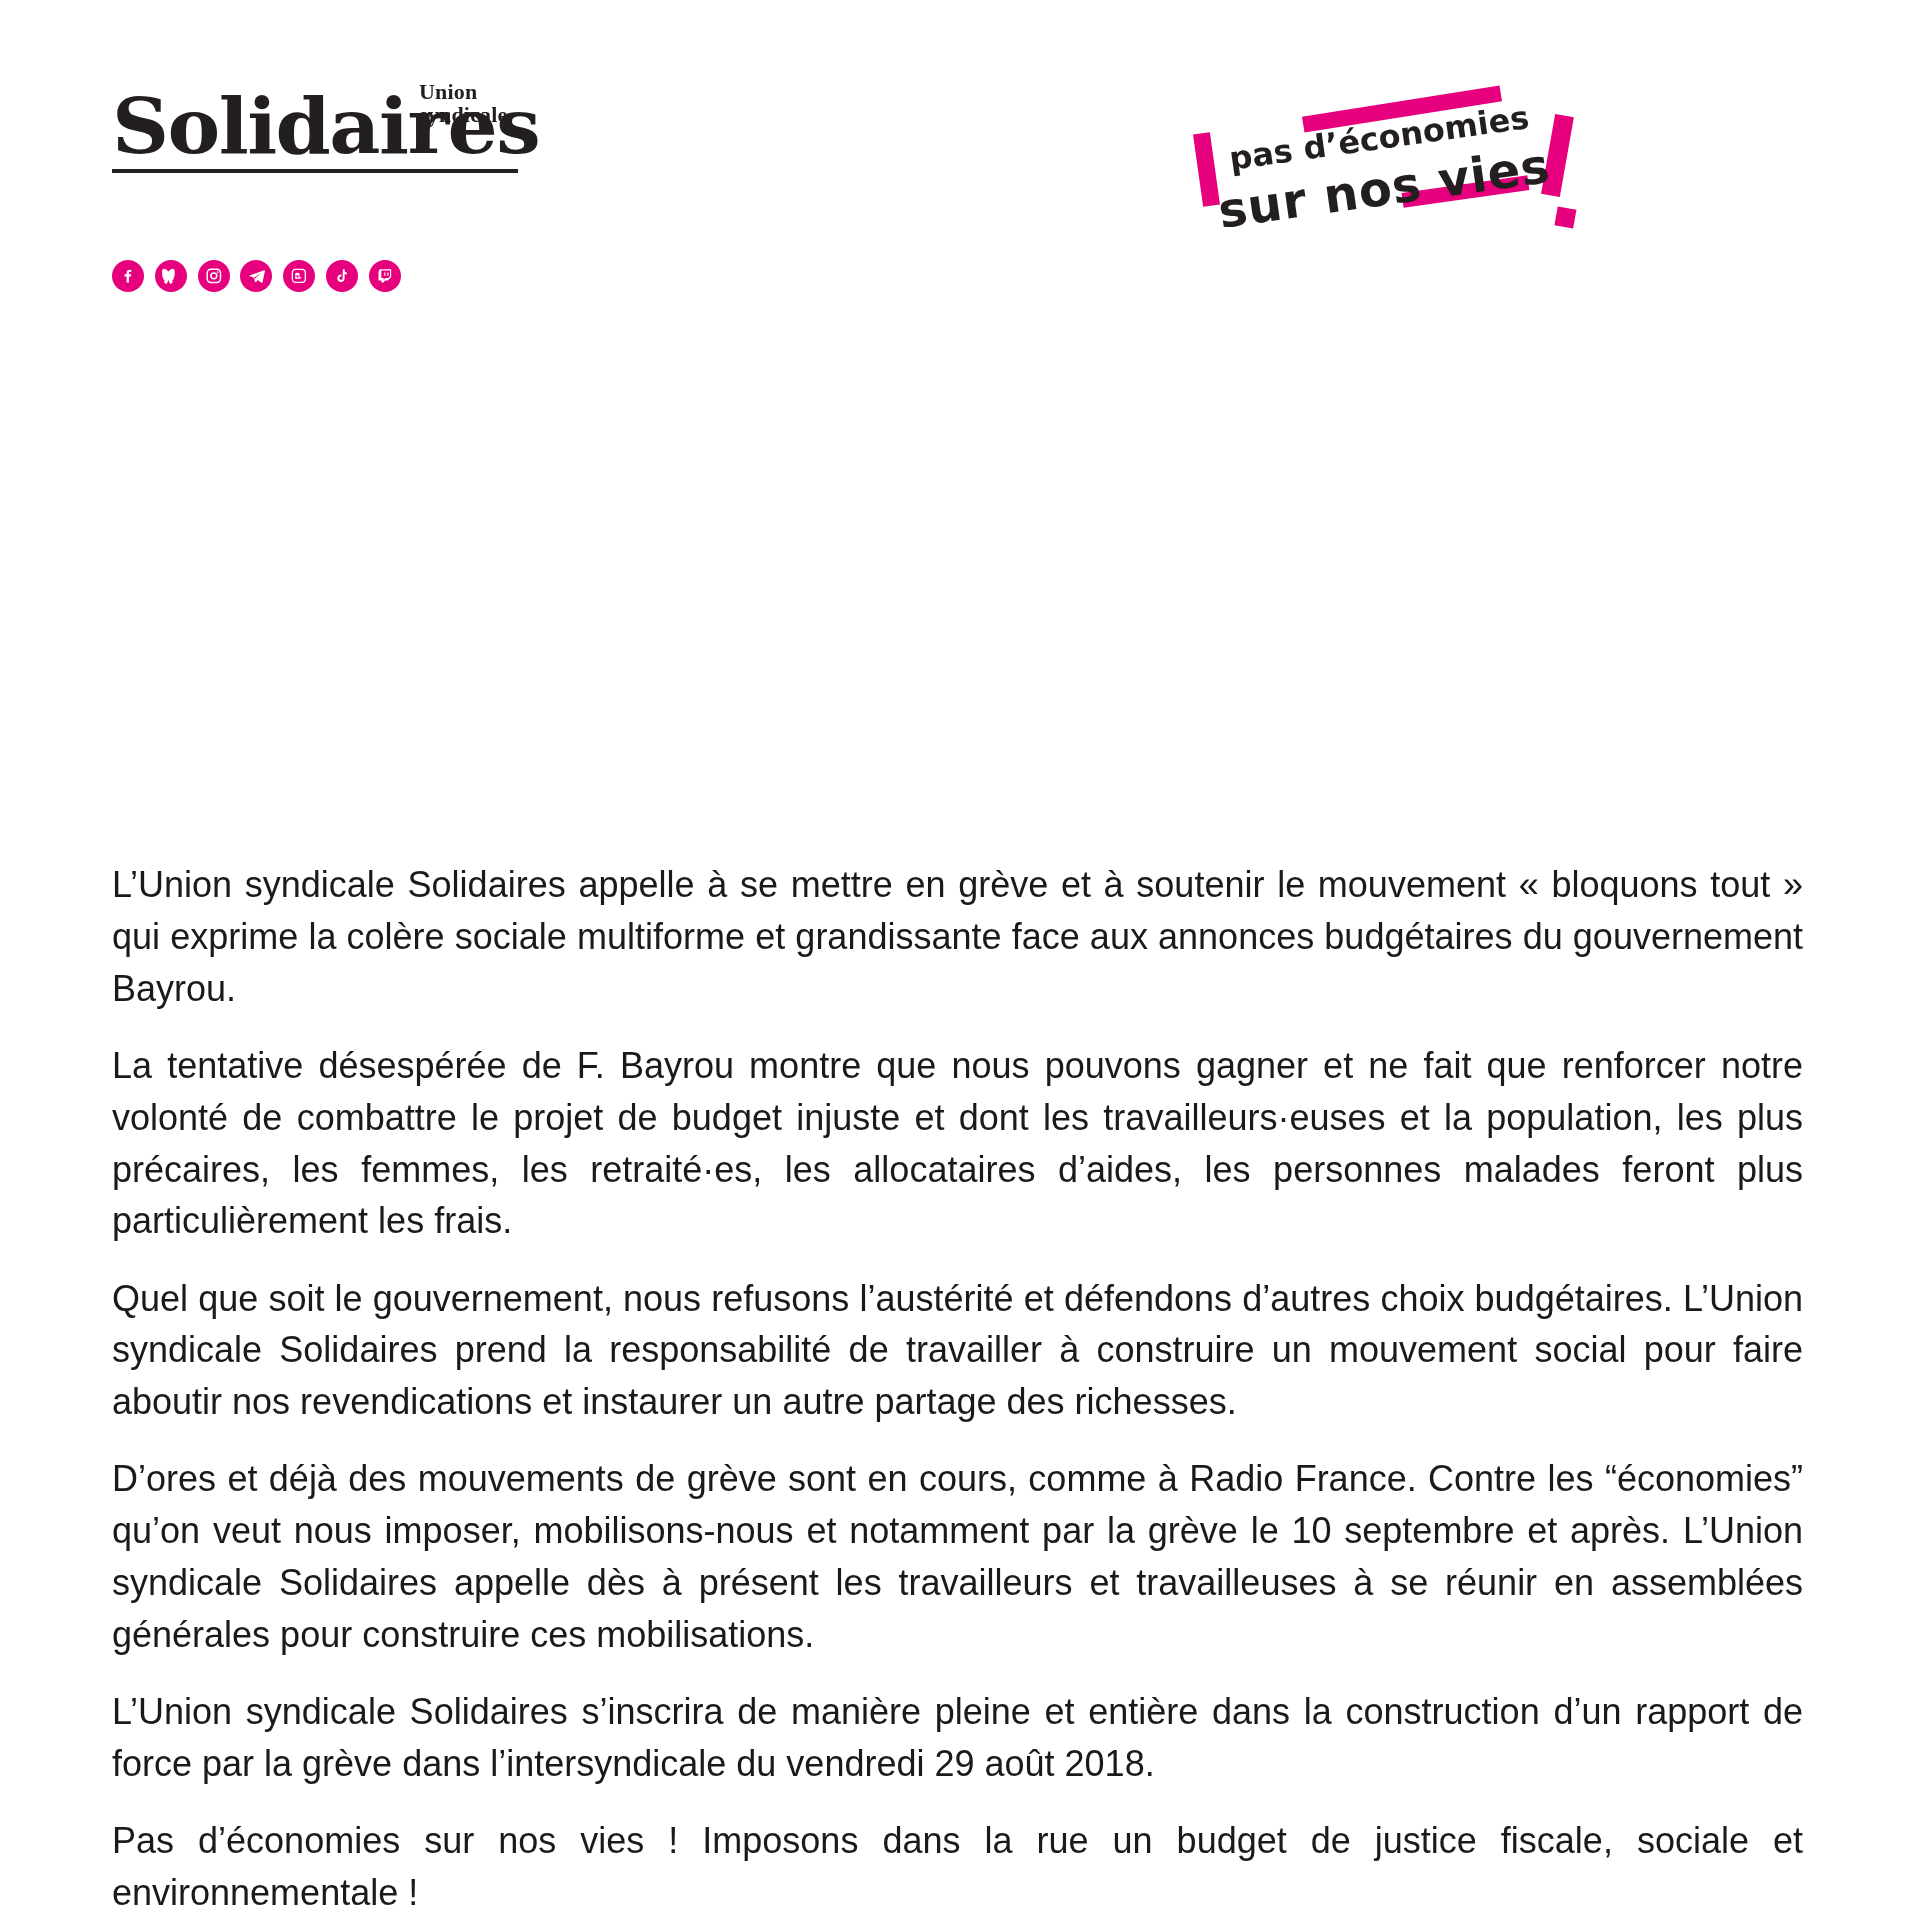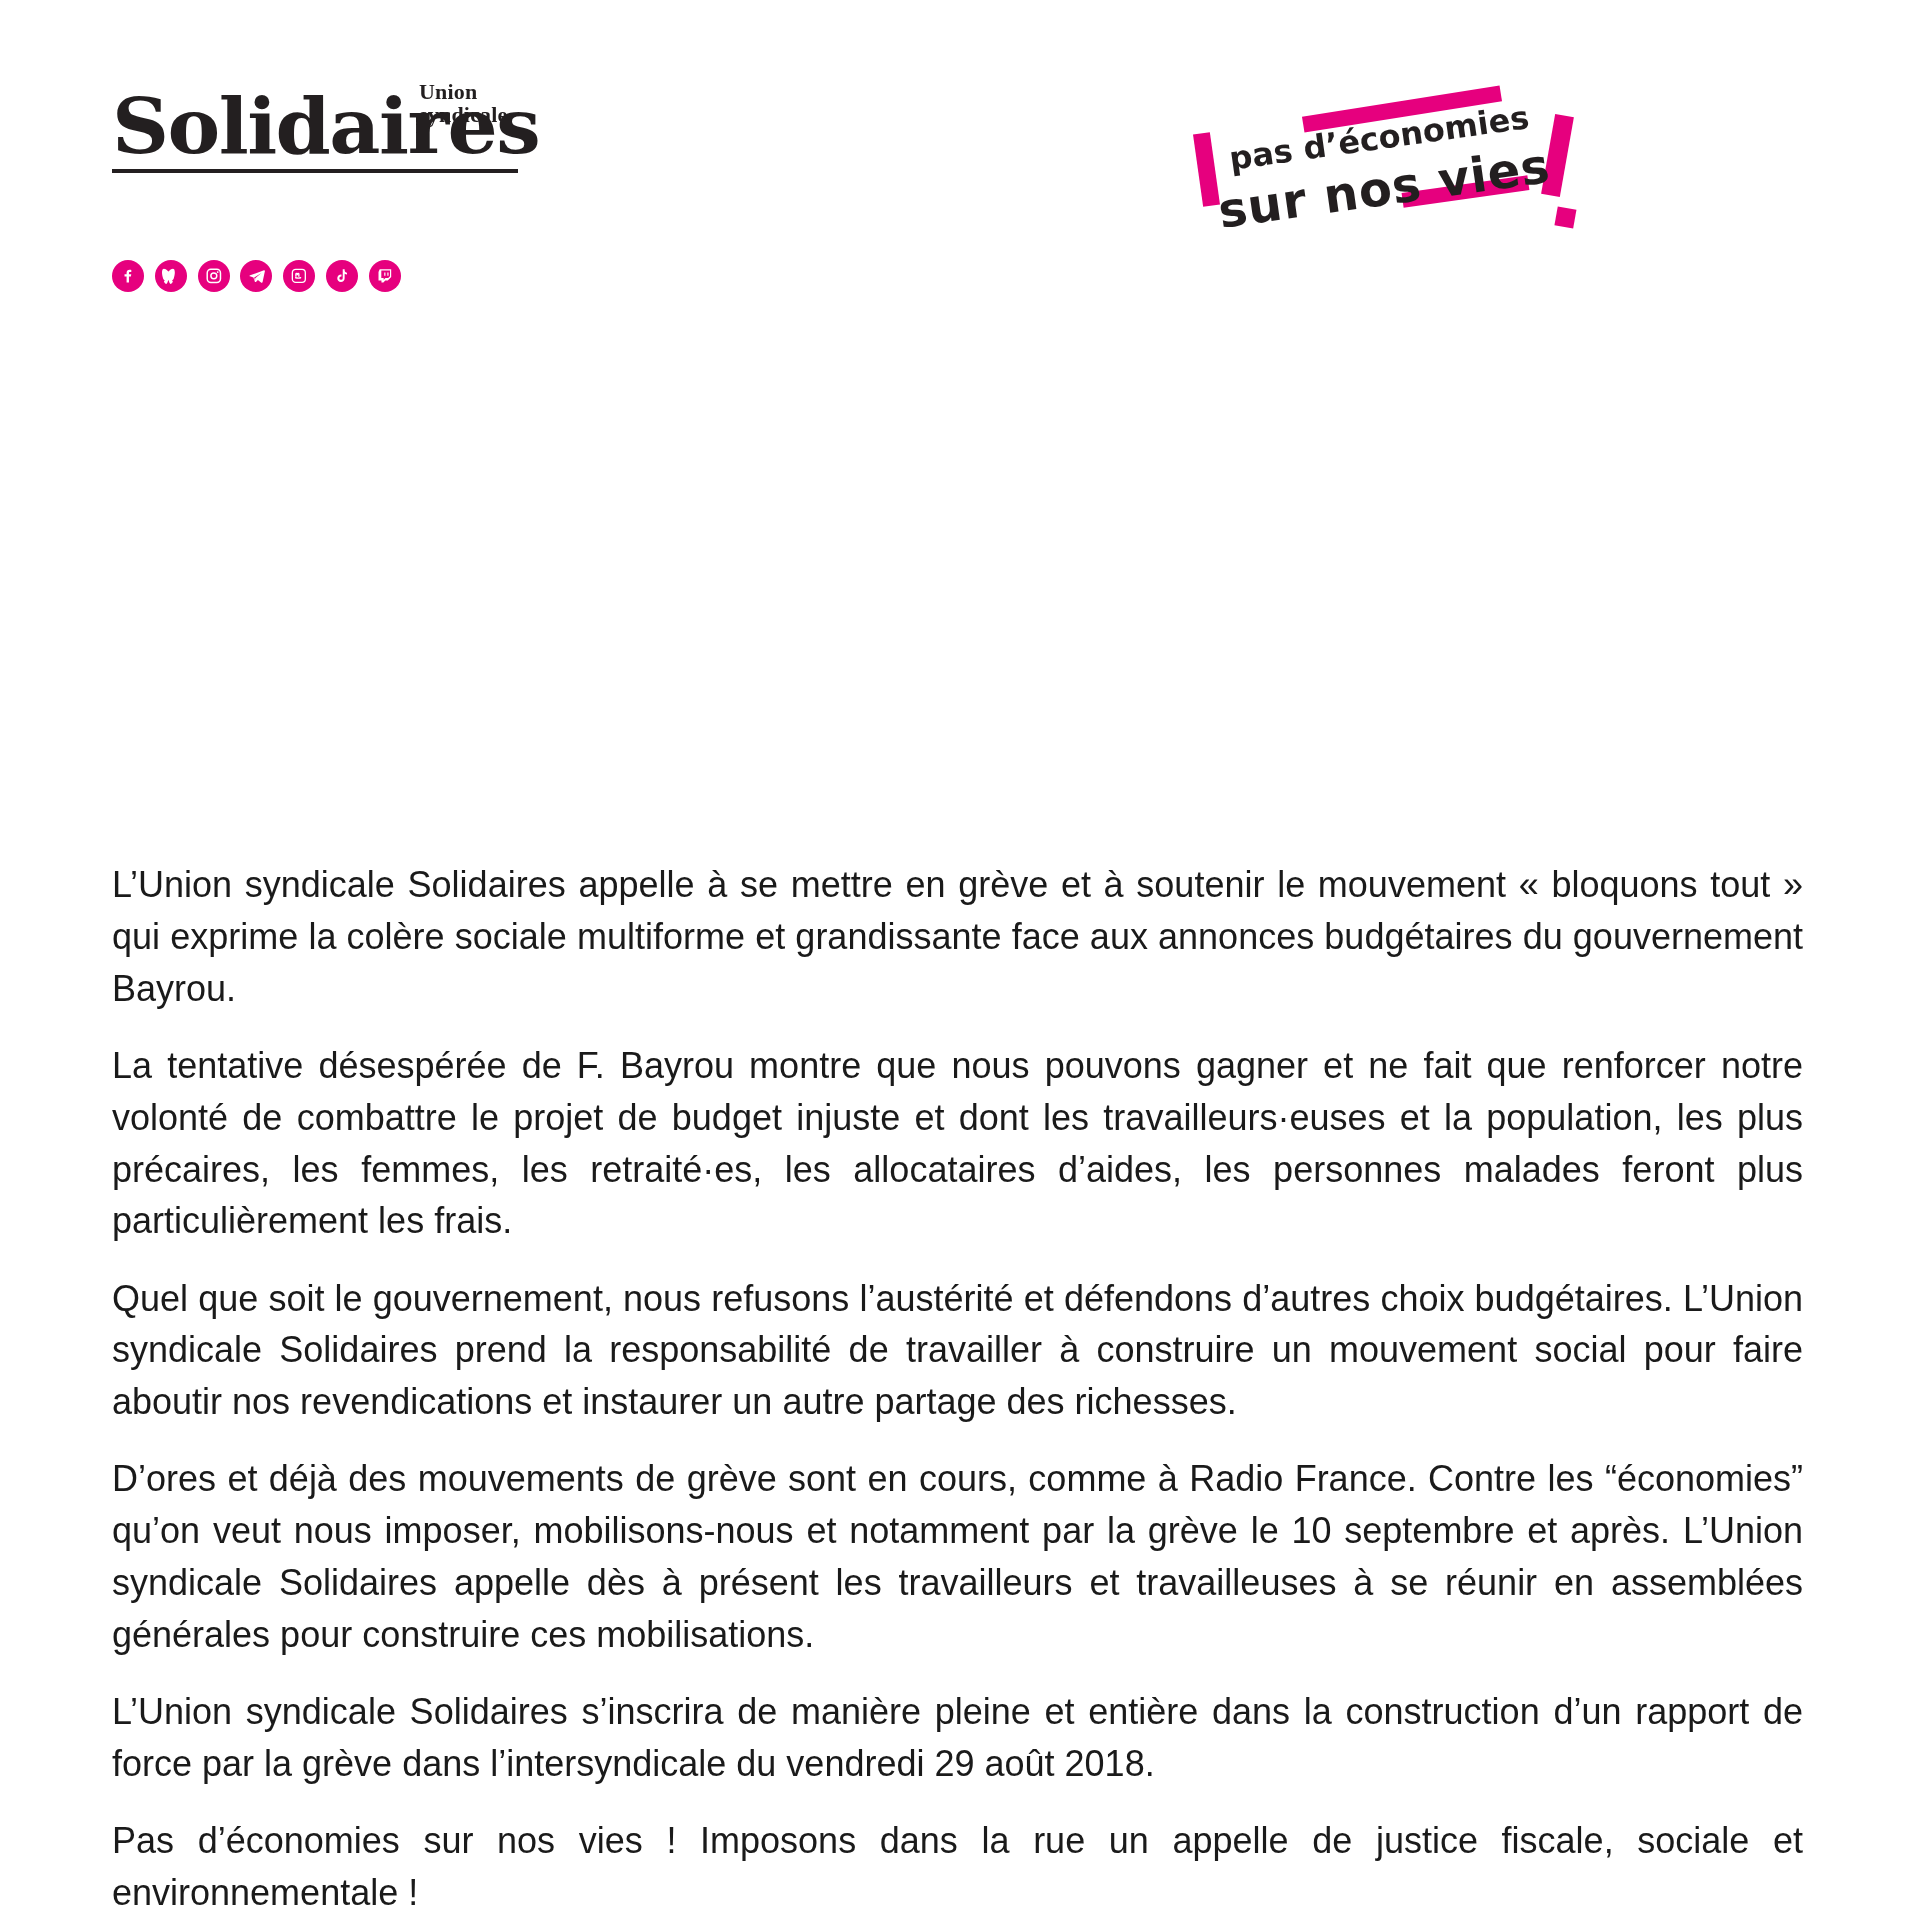--- a/index.html
+++ b/index.html
@@ -270,17 +270,17 @@
 
   <div class="titles">
   </div>
 
   <div class="body-text">
     <p>L’Union syndicale Solidaires appelle à se mettre en grève et à soutenir le mouvement « bloquons tout » qui exprime la colère sociale multiforme et grandissante face aux annonces budgétaires du gouvernement Bayrou.</p>
     <p>La tentative désespérée de F. Bayrou montre que nous pouvons gagner et ne fait que renforcer notre volonté de combattre le projet de budget injuste et dont les travailleurs·euses et la population, les plus précaires, les femmes, les retraité·es, les allocataires d’aides, les personnes malades feront plus particulièrement les frais.</p>
     <p>Quel que soit le gouvernement, nous refusons l’austérité et défendons d’autres choix budgétaires. L’Union syndicale Solidaires prend la responsabilité de travailler à construire un mouvement social pour faire aboutir nos revendications et instaurer un autre partage des richesses.</p>
     <p>D’ores et déjà des mouvements de grève sont en cours, comme à Radio France. Contre les “économies” qu’on veut nous imposer, mobilisons-nous et notamment par la grève le 10 septembre et après.  L’Union syndicale Solidaires appelle dès à présent les travailleurs et travailleuses à se réunir en assemblées générales pour construire ces mobilisations.</p>
     <p>L’Union syndicale Solidaires s’inscrira de manière pleine et entière dans la construction d’un rapport de force par la grève dans l’intersyndicale du vendredi 29 août 2018.</p>
-    <p>Pas d’économies sur nos vies ! Imposons dans la rue un appelle de justice fiscale, sociale et environnementale !</p>
+    <p>Pas d’économies sur nos vies ! Imposons dans la rue un budget de justice fiscale, sociale et environnementale !</p>
   </div>
 
 </div>
 
 
 </body></html>

